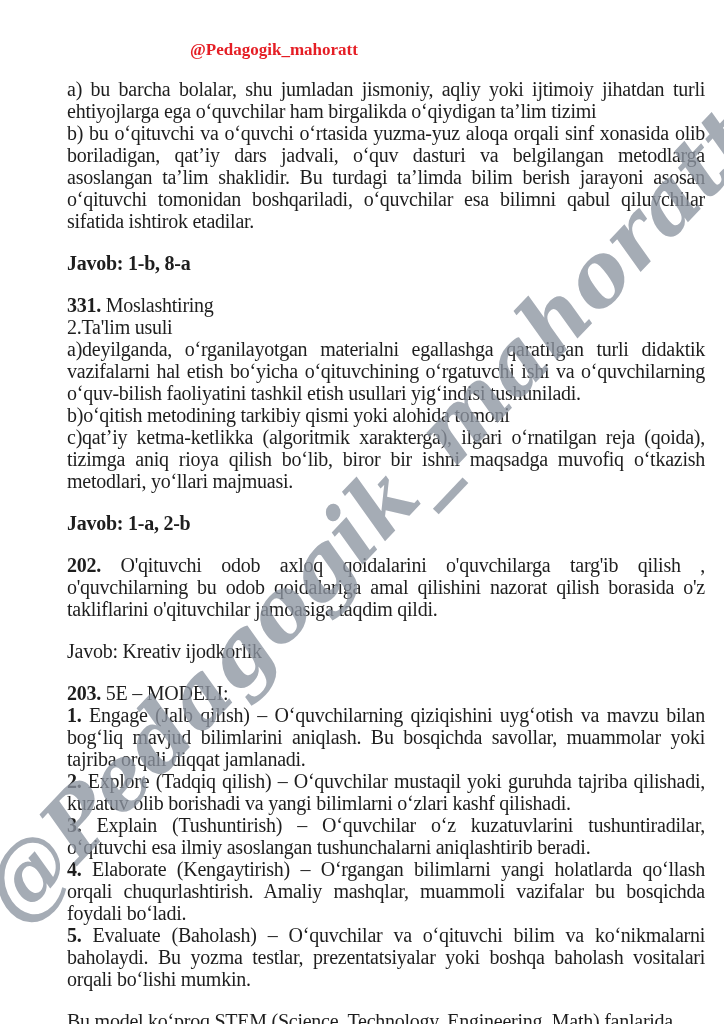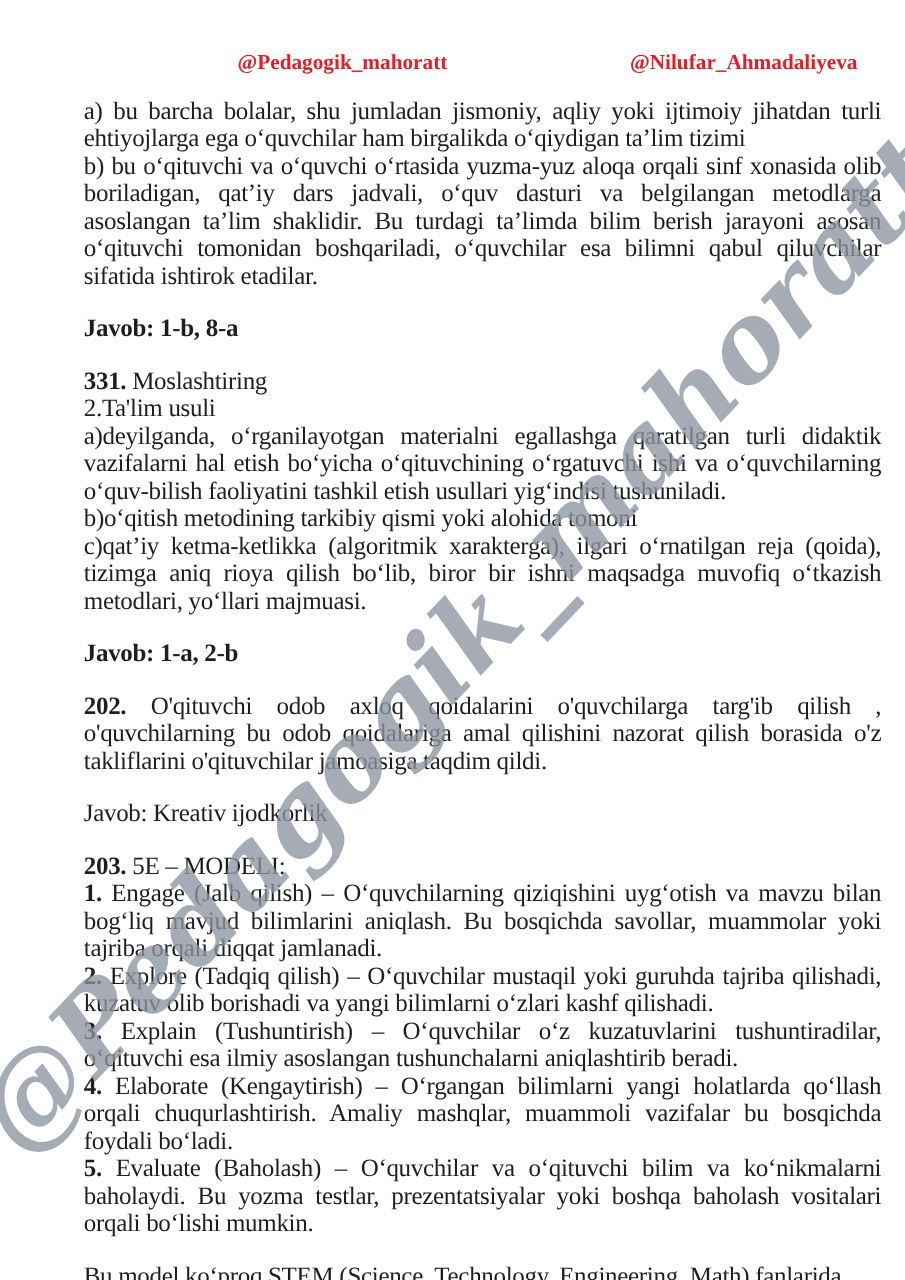--- a/index.html
+++ b/index.html
@@ -50,21 +50,20 @@
     z-index:2;
     pointer-events:none;
   }
 </style>
 </head>
 <body>
 
 <div class="page">
   <div class="header">
     <span>@Pedagogik_mahoratt</span>
-    <span>@Nilufar_Ahmadaliyeva</span>
   </div>
 
   <div class="content">
       <p class="justify">a) bu barcha bolalar, shu jumladan jismoniy, aqliy yoki ijtimoiy jihatdan turli ehtiyojlarga ega o‘quvchilar ham birgalikda o‘qiydigan ta’lim tizimi</p>
       <p class="justify">b) bu o‘qituvchi va o‘quvchi o‘rtasida yuzma-yuz aloqa orqali sinf xonasida olib boriladigan, qat’iy dars jadvali, o‘quv dasturi va belgilangan metodlarga asoslangan ta’lim shaklidir. Bu turdagi ta’limda bilim berish jarayoni asosan o‘qituvchi tomonidan boshqariladi, o‘quvchilar esa bilimni qabul qiluvchilar sifatida ishtirok etadilar.</p>
       <p class="bold gap">Javob: 1-b, 8-a</p>
       <p class="gap"><b class="lead">331.</b> Moslashtiring</p>
       <p class="">2.Ta'lim usuli</p>
       <p class="justify">a)deyilganda, o‘rganilayotgan materialni egallashga qaratilgan turli didaktik vazifalarni hal etish bo‘yicha o‘qituvchining o‘rgatuvchi ishi va o‘quvchilarning o‘quv-bilish faoliyatini tashkil etish usullari yig‘indisi tushuniladi.</p>
       <p class="">b)o‘qitish metodining tarkibiy qismi yoki alohida tomoni</p>

